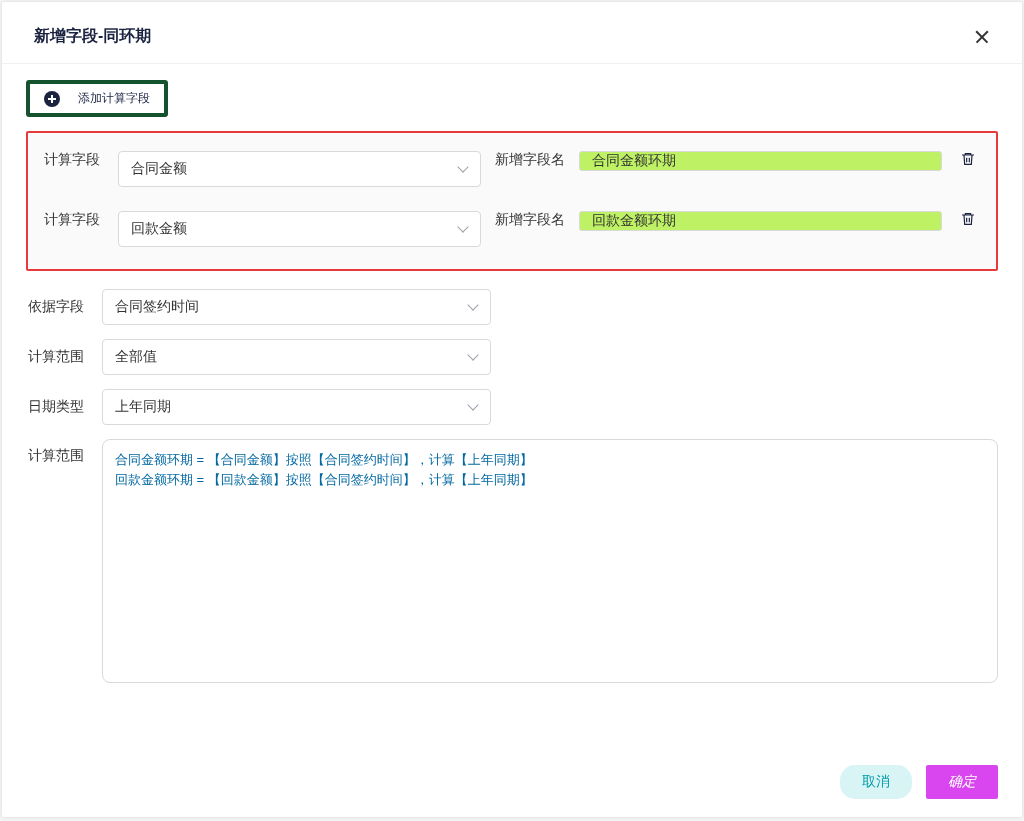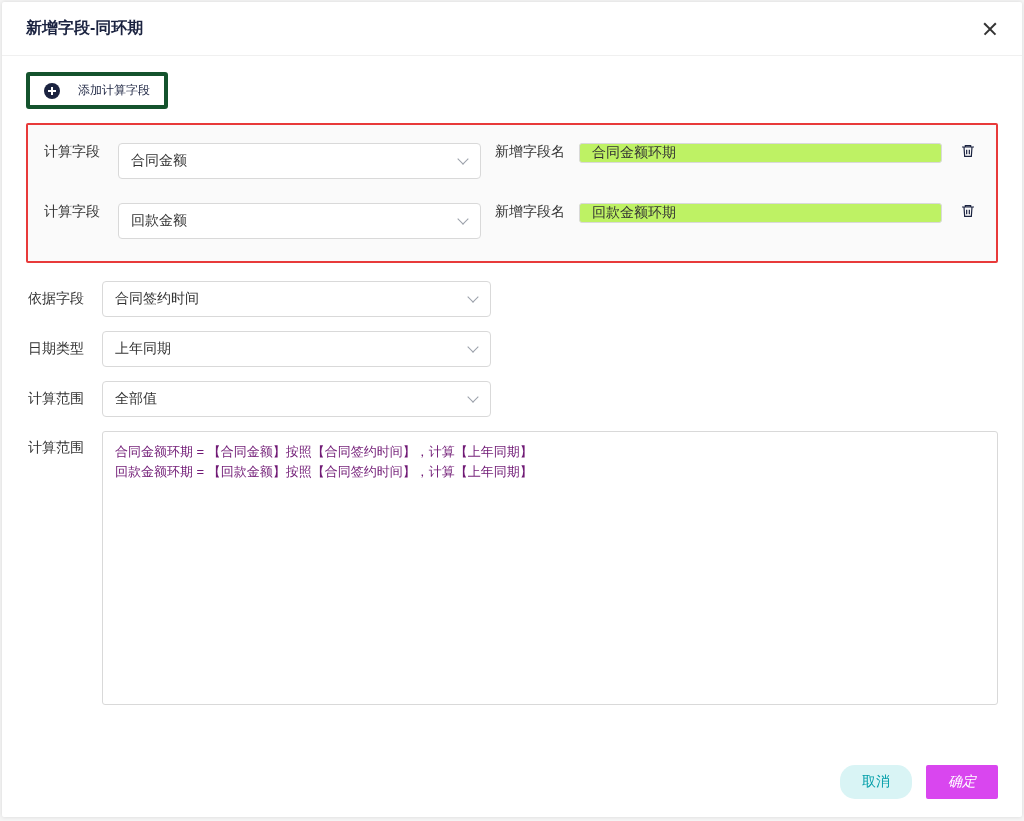--- a/index.html
+++ b/index.html
@@ -21,22 +21,23 @@
       box-shadow: 0 0 4px rgba(0,0,0,0.12);
       border-radius: 2px;
       display: flex;
       flex-direction: column;
       height: 815px;
     }
     .dialog-header {
       display: flex;
       justify-content: space-between;
       align-items: center;
-      padding: 16px 24px;
+      padding: 16px 32px;
       border-bottom: 1px solid #f0f0f0;
+      margin-top: 8px;
     }
     .dialog-title {
       font-size: 16px;
       font-weight: 600;
       color: #1b2340;
     }
     .close-icon {
       width: 16px;
       height: 16px;
       cursor: pointer;
@@ -204,27 +205,27 @@
     .desc-label {
       width: 60px;
       flex-shrink: 0;
       font-size: 14px;
       color: #333;
       padding-top: 8px;
     }
     .desc-box {
       flex: 1;
       border: 1px solid #d9d9d9;
-      border-radius: 3px;
+      border-radius: 8px;
       background: #fff;
       padding: 10px 12px;
       font-size: 13px;
-      color: #701a75;
+      color: #0369a1;
       line-height: 1.55;
-      height: 274px;
+      height: 244px;
       overflow: auto;
       white-space: pre-wrap;
     }
 
     .dialog-footer {
       padding: 14px 24px 18px;
       display: flex;
       justify-content: flex-end;
       gap: 14px;
     }
@@ -301,31 +302,31 @@
     <div class="lower-section">
       <div class="lower-row">
         <span class="field-label">依据字段</span>
         <div class="select-input">
           <span>合同签约时间</span>
           <span class="chevron-down"></span>
         </div>
       </div>
 
       <div class="lower-row">
+        <span class="field-label">计算范围</span>
+        <div class="select-input">
+          <span>全部值</span>
+          <span class="chevron-down"></span>
+        </div>
+      </div>
+
+      <div class="lower-row">
         <span class="field-label">日期类型</span>
         <div class="select-input">
           <span>上年同期</span>
-          <span class="chevron-down"></span>
-        </div>
-      </div>
-
-      <div class="lower-row">
-        <span class="field-label">计算范围</span>
-        <div class="select-input">
-          <span>全部值</span>
           <span class="chevron-down"></span>
         </div>
       </div>
 
       <div class="desc-row">
         <span class="desc-label">计算范围</span>
         <div class="desc-box">合同金额环期 = 【合同金额】按照【合同签约时间】，计算【上年同期】
 回款金额环期 = 【回款金额】按照【合同签约时间】，计算【上年同期】</div>
       </div>
     </div>

